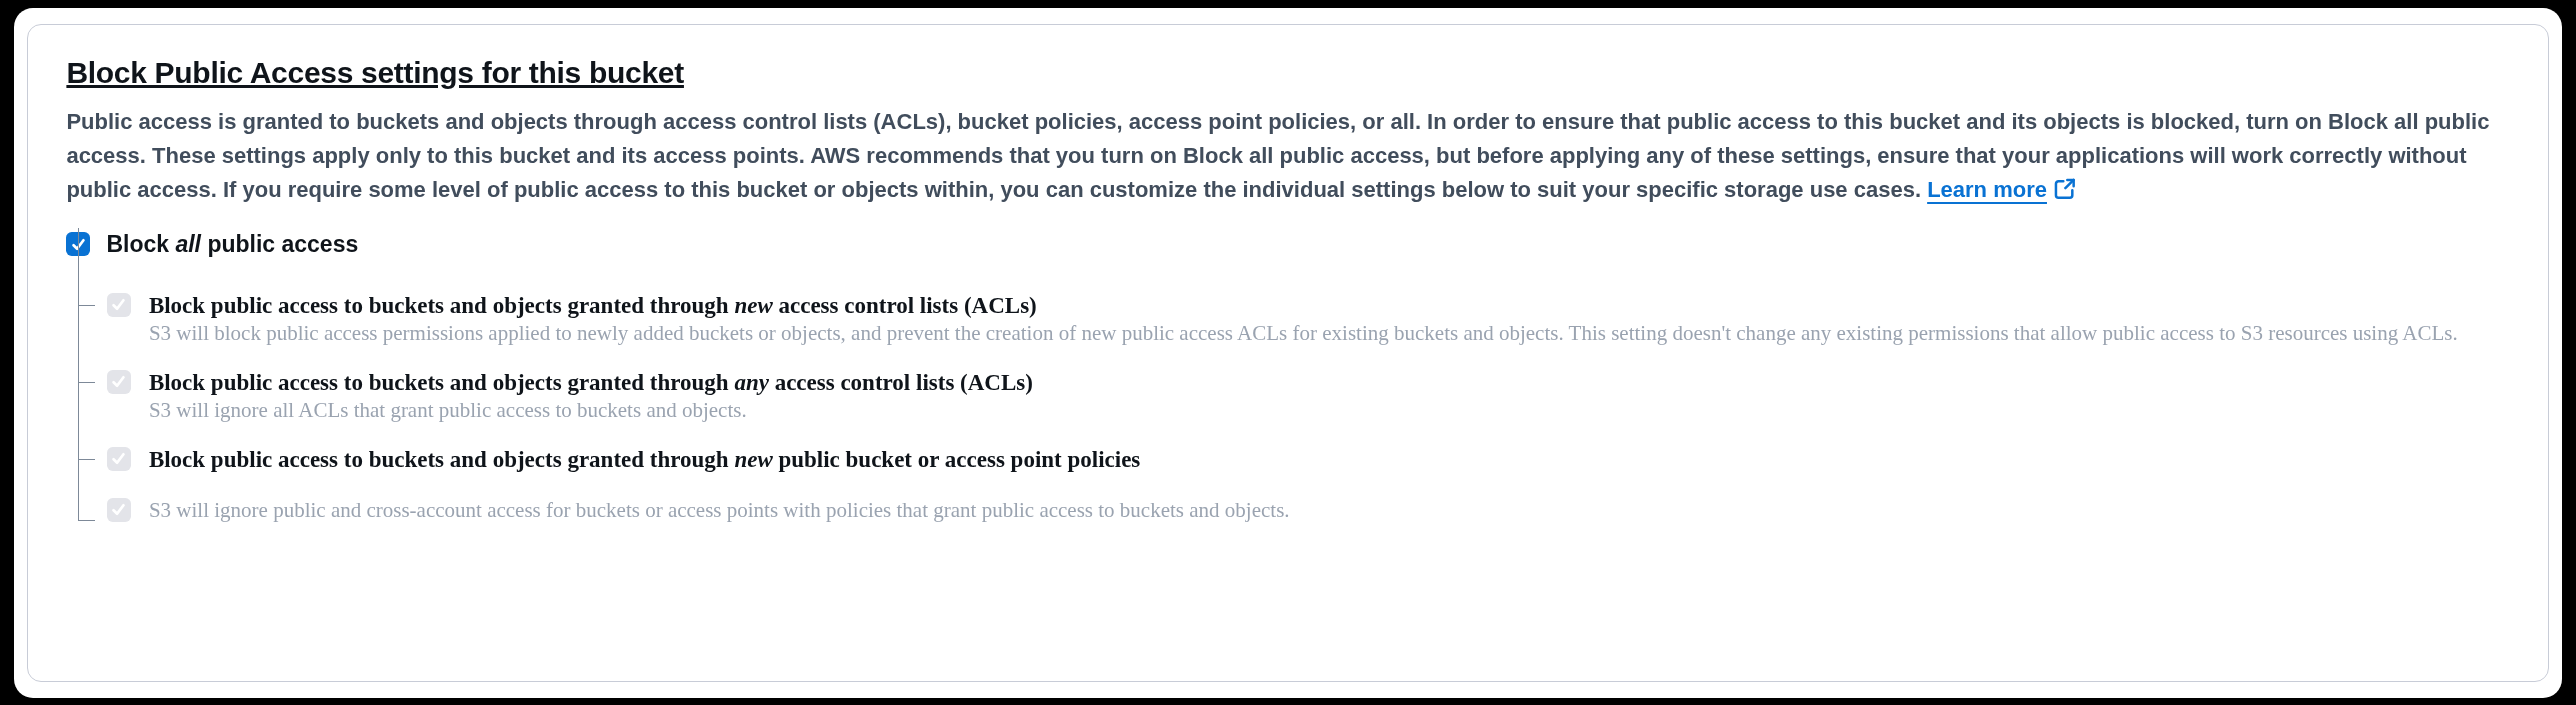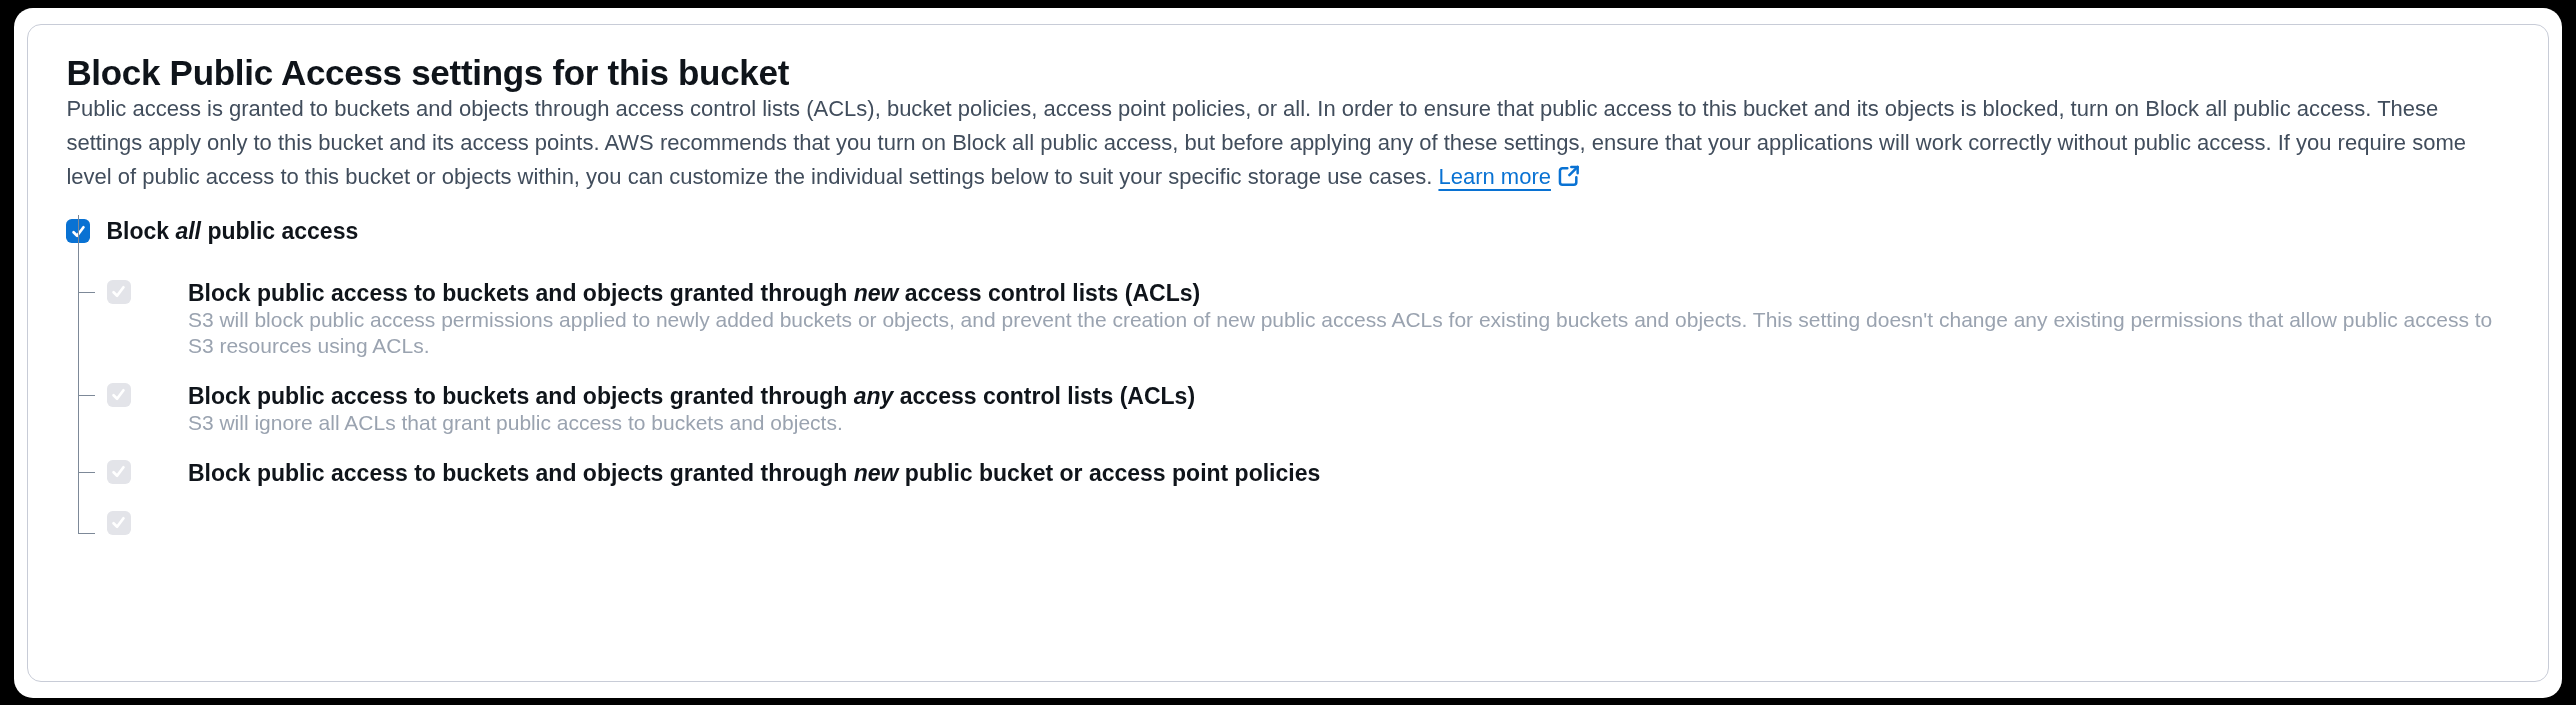--- a/index.html
+++ b/index.html
@@ -23,31 +23,33 @@
     left: 13.4px; top: 16px; right: 13.4px; bottom: 16px;
     border: 1.3px solid var(--card_border, #c8ccd7);
     border-radius: 14px;
     box-sizing: border-box;
     padding: 29px 37px 25.5px 38px;
     background: #fff;
     overflow: hidden;
   }
   h1.title {
     margin: 0;
-    font-size: 35px;
+    font-size: 30px;
     line-height: 37px;
     font-weight: 700;
     letter-spacing: -0.3px;
     color: var(--heading, #0f141a);
+    text-decoration: underline;
   }
   .intro {
-    margin: 1px 0 0 0;
+    margin: 14px 0 0 0;
     font-size: 22px;
     line-height: 34px;
     color: var(--body, #414d5c);
+    font-weight: bold;
   }
   .learn-more {
     color: var(--accent, #0972d3);
     text-decoration: underline;
     text-decoration-thickness: 1.6px;
     text-underline-offset: 4.5px;
     cursor: pointer;
     white-space: nowrap;
   }
   .learn-more svg {
@@ -82,22 +84,23 @@
   }
   .helper {
     margin: 3.8px 0 0 40px;
     font-size: 21px;
     line-height: 27px;
     color: var(--helper, #5f6b7a);
   }
   .subs { margin-left: 11.5px; }
   .sub-row {
     position: relative;
-    padding-left: 110px;
+    padding-left: 71px;
     margin-top: 23px;
+    font-family: Liberation Serif, serif;
   }
   .sub-row:first-child { margin-top: 34px; }
   .sub-row::before {            
     content: "";
     position: absolute;
     left: 0; top: -23px;
     width: 1.3px;
     height: calc(100% + 23px);
     background: var(--connector, #7d8998);
   }
@@ -178,20 +181,21 @@
           </span>
           <div class="sub-label"><span>Block public access to buckets and objects granted through </span><i>new</i><span> public bucket or access point policies</span></div>
         </div>
 
         <div class="sub-row">
           <span class="checkbox disabled sub-checkbox">
             <svg viewBox="0 0 24 24" fill="none">
               <path d="M5 13l5 5 9-12" stroke="#ffffff" stroke-width="3.8" stroke-linecap="round" stroke-linejoin="round"></path>
             </svg>
           </span>
+          <div class="sub-desc">S3 will ignore public and cross-account access for buckets or access points with policies that grant public access to buckets and objects.</div>
         </div>
 
       </div>
 
     </div>
   </div>
 </div>
 
 
 </body></html>

